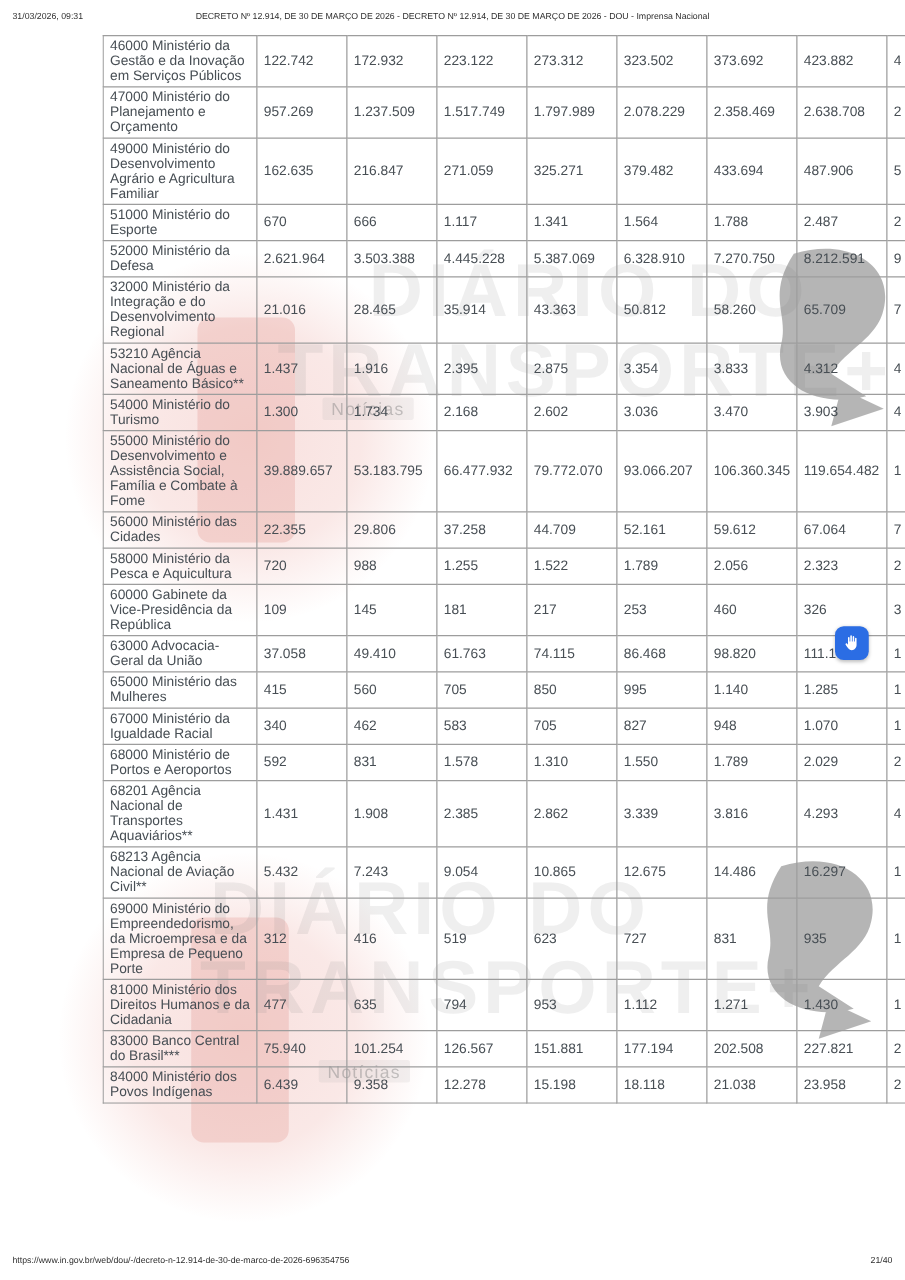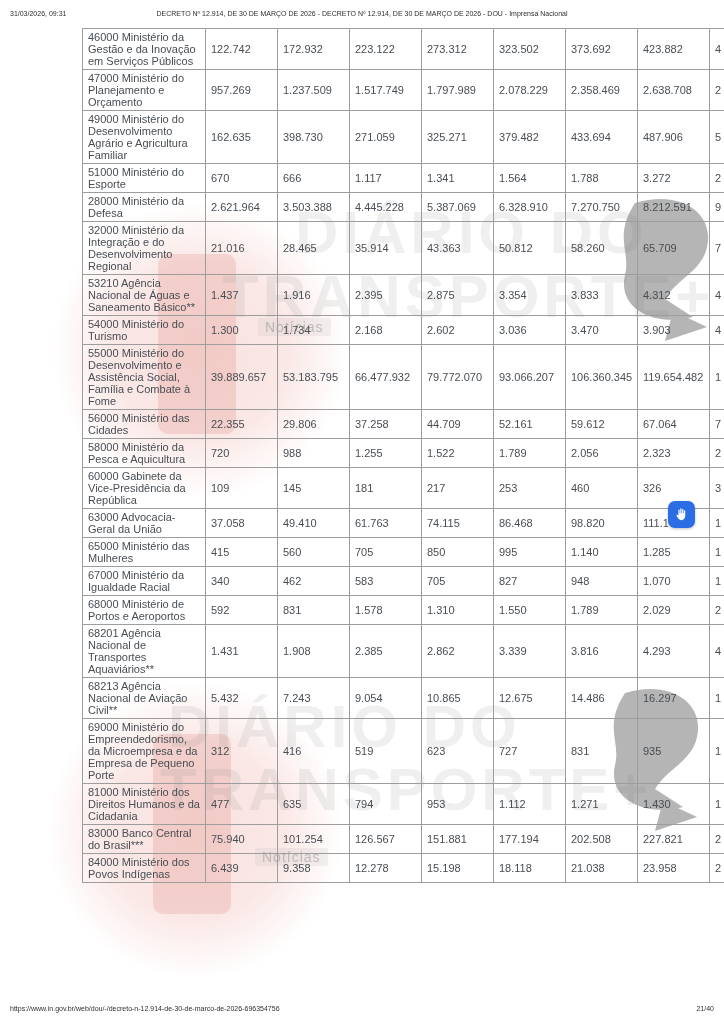--- a/index.html
+++ b/index.html
@@ -128,41 +128,41 @@
             <td class="value-cell">1.517.749</td>
             <td class="value-cell">1.797.989</td>
             <td class="value-cell">2.078.229</td>
             <td class="value-cell">2.358.469</td>
             <td class="value-cell">2.638.708</td>
             <td class="value-cell">2</td>
           </tr>
           <tr>
             <td class="name-cell">49000 Ministério do Desenvolvimento Agrário e Agricultura Familiar</td>
             <td class="value-cell">162.635</td>
-            <td class="value-cell">398.730</td>
+            <td class="value-cell">216.847</td>
             <td class="value-cell">271.059</td>
             <td class="value-cell">325.271</td>
             <td class="value-cell">379.482</td>
             <td class="value-cell">433.694</td>
             <td class="value-cell">487.906</td>
             <td class="value-cell">5</td>
           </tr>
           <tr>
             <td class="name-cell">51000 Ministério do Esporte</td>
             <td class="value-cell">670</td>
             <td class="value-cell">666</td>
             <td class="value-cell">1.117</td>
             <td class="value-cell">1.341</td>
             <td class="value-cell">1.564</td>
             <td class="value-cell">1.788</td>
-            <td class="value-cell">3.272</td>
-            <td class="value-cell">2</td>
-          </tr>
-          <tr>
-            <td class="name-cell">28000 Ministério da Defesa</td>
+            <td class="value-cell">2.487</td>
+            <td class="value-cell">2</td>
+          </tr>
+          <tr>
+            <td class="name-cell">52000 Ministério da Defesa</td>
             <td class="value-cell">2.621.964</td>
             <td class="value-cell">3.503.388</td>
             <td class="value-cell">4.445.228</td>
             <td class="value-cell">5.387.069</td>
             <td class="value-cell">6.328.910</td>
             <td class="value-cell">7.270.750</td>
             <td class="value-cell">8.212.591</td>
             <td class="value-cell">9</td>
           </tr>
           <tr>

